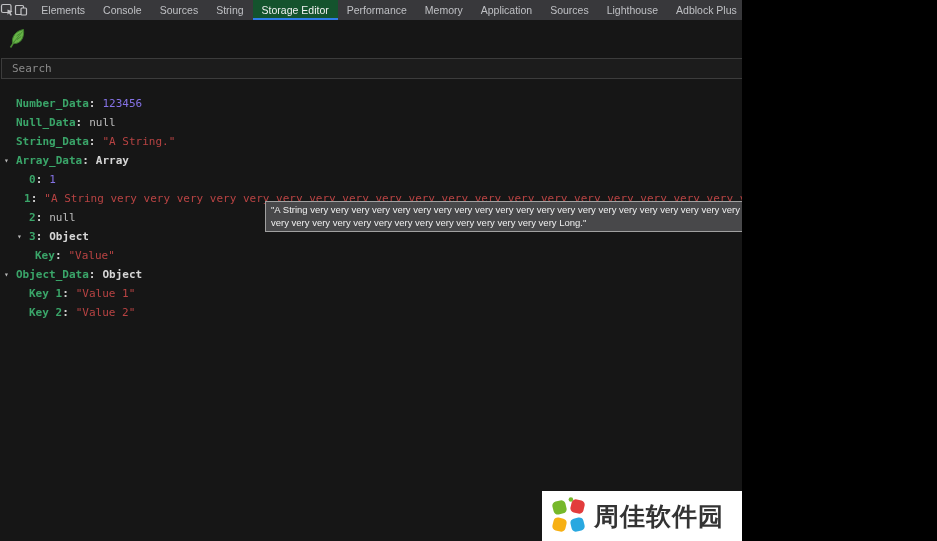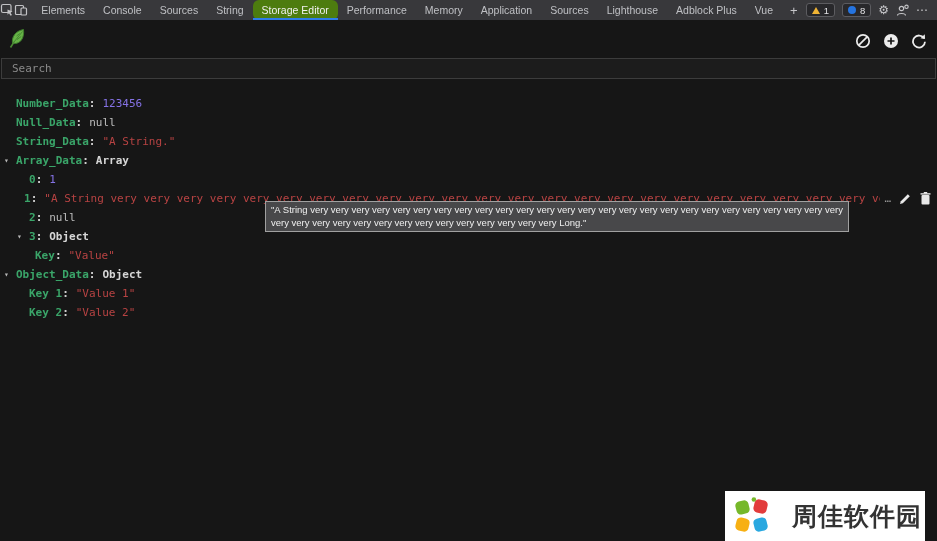--- a/index.html
+++ b/index.html
@@ -1,33 +1,33 @@
 <!DOCTYPE html>
 <html><head>
 <meta charset="utf-8">
 <style>
   * { margin:0; padding:0; box-sizing:border-box; }
   html,body { background:#000; }
   #app {
-    position:relative; width:937px; height:541px; overflow:hidden;
+    position:relative; width:742px; height:541px; overflow:hidden;
     background:#161616; font-family:"DejaVu Sans Mono", monospace;
   }
 
   
   .dt-bar {
     position:absolute; top:0; left:0; width:937px; height:20px;
     background:#38383b; display:flex; align-items:stretch;
     font-family:"Liberation Sans", sans-serif; font-size:10.5px; color:#bfc0c4;
   }
   .dt-iconbtn { width:26px; display:flex; align-items:center; justify-content:center; }
   .dt-tab {
     display:flex; align-items:center; padding:0 9px; white-space:nowrap;
     position:relative; cursor:default;
   }
-  .dt-tab.active { background:#4d7c0f; color:#f1f1f1;border-radius:6px; }
+  .dt-tab.active { background:#14532d; color:#f1f1f1; }
   .dt-tab.active::after {
     content:""; position:absolute; left:0; right:0; bottom:0; height:2px; background:#2e7de9;
   }
   .dt-plus { display:flex; align-items:center; padding:0 8px; font-size:13px; color:#c7c7ca; }
   .dt-right { margin-left:auto; display:flex; align-items:center; gap:7px; padding-right:8px; }
   .chip {
     display:flex; align-items:center; gap:4px; height:14px; padding:0 5px;
     border:1px solid #5c5c60; border-radius:3px; background:#28282b;
     font-size:9.5px; color:#e4e4e6;
   }
@@ -87,22 +87,22 @@
   
   .tooltip {
     position:absolute; left:265px; top:201px; width:584px;
     background:#48484a; border:1px solid #a0a0a0;
     color:#efefef; font-family:"Liberation Sans", sans-serif; font-size:9.5px;
     line-height:12.5px; padding:2px 5px;
   }
 
   
   .watermark {
-    position:absolute; right:12px; bottom:0; width:200px; height:50px;
-    background:#ffffff; display:flex; align-items:center; gap:21px; padding-left:8px;
+    position:absolute; right:0; bottom:0; width:200px; height:50px;
+    background:#ffffff; display:flex; align-items:center; gap:6px; padding-left:8px;
   }
   .wm-text {
     font-family:"Liberation Sans", sans-serif; font-size:25px; font-weight:bold;
     color:#333; letter-spacing:1px; white-space:nowrap;
   }
   svg { display:block; }
 </style>
 </head>
 <body>
 

